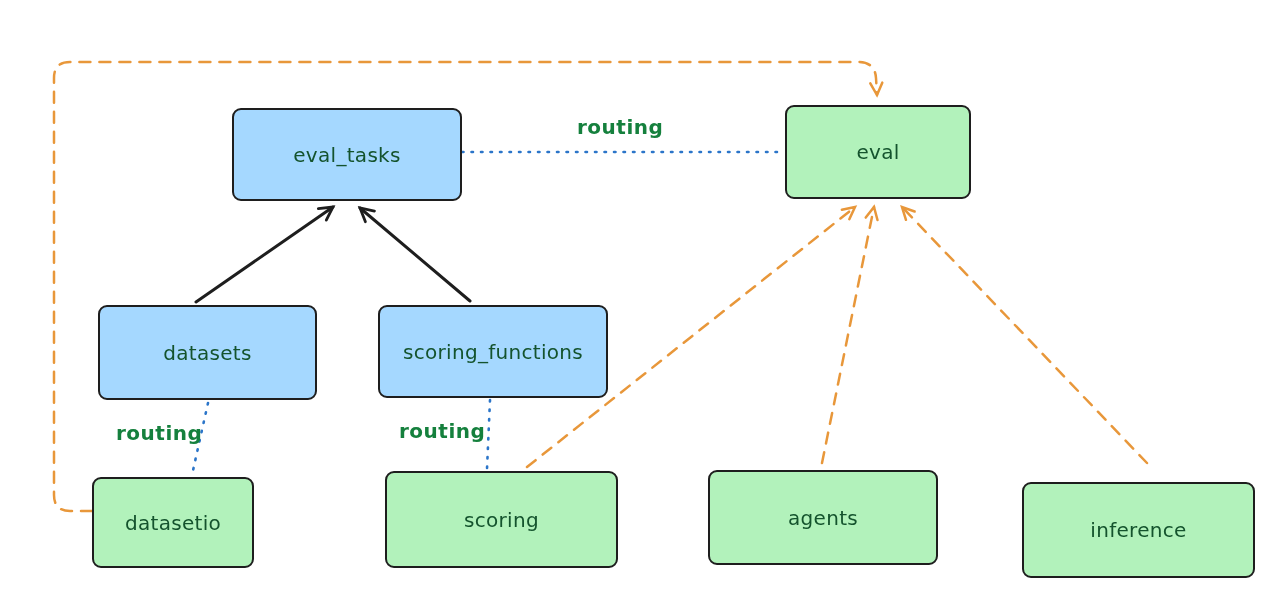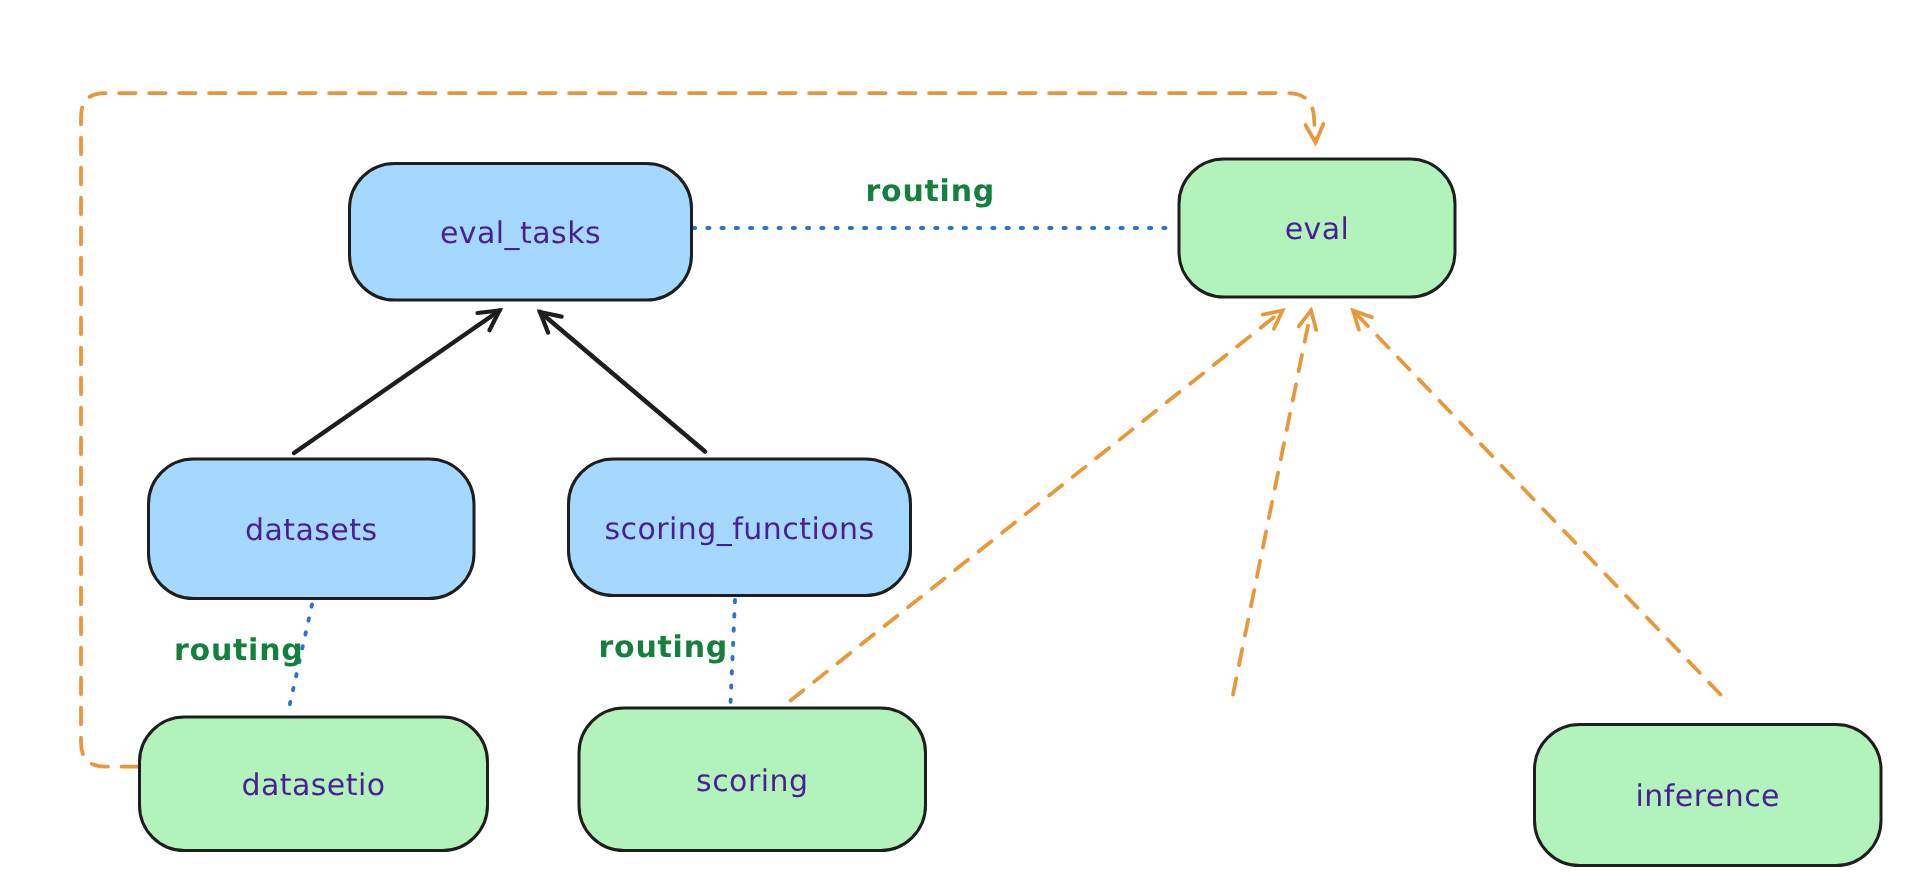--- a/index.html
+++ b/index.html
@@ -8,23 +8,23 @@
     width:1280px;height:596px;
     background:#ffffff;
     overflow:hidden;
     font-family:"DejaVu Sans","Liberation Sans",sans-serif;
   }
   #edges{position:absolute;left:0;top:0;}
   .node{
     position:absolute;
     box-sizing:border-box;
     border:2.5px solid #1e1e1e;
-    border-radius:31px;
+    border-radius:9px;
     display:flex;align-items:center;justify-content:center;
-    font-size:20px;color:#4c1d95;
+    font-size:20px;color:#14532d;
     letter-spacing:0.3px;
     z-index:2;
   }
   .node.blue{background:#a5d8ff;}
   .node.green{background:#b2f2bb;}
   .edge-label{
     position:absolute;
     color:#15803d;
     font-size:20px;
     font-weight:bold;
@@ -61,24 +61,25 @@
   </svg>
 
   <div class="node blue" style="left:232px;top:108px;width:230px;height:93px;">eval_tasks</div>
 
   <div class="node green" style="left:785px;top:105px;width:186px;height:94px;">eval</div>
 
   <div class="node blue" style="left:98px;top:305px;width:219px;height:95px;">datasets</div>
 
   <div class="node blue" style="left:378px;top:305px;width:230px;height:93px;">scoring_functions</div>
 
-  <div class="node green" style="left:92px;top:477px;width:234px;height:91px;">datasetio</div>
+  <div class="node green" style="left:92px;top:477px;width:162px;height:91px;">datasetio</div>
 
   <div class="node green" style="left:385px;top:471px;width:233px;height:97px;">scoring</div>
 
+  <div class="node green" style="left:708px;top:470px;width:230px;height:95px;">agents</div>
 
   <div class="node green" style="left:1022px;top:482px;width:233px;height:96px;">inference</div>
 
   <div class="edge-label" style="left:577px;top:115px;">routing</div>
 
   <div class="edge-label" style="left:116px;top:421px;">routing</div>
 
   <div class="edge-label" style="left:399px;top:419px;">routing</div>
 
 </div>

